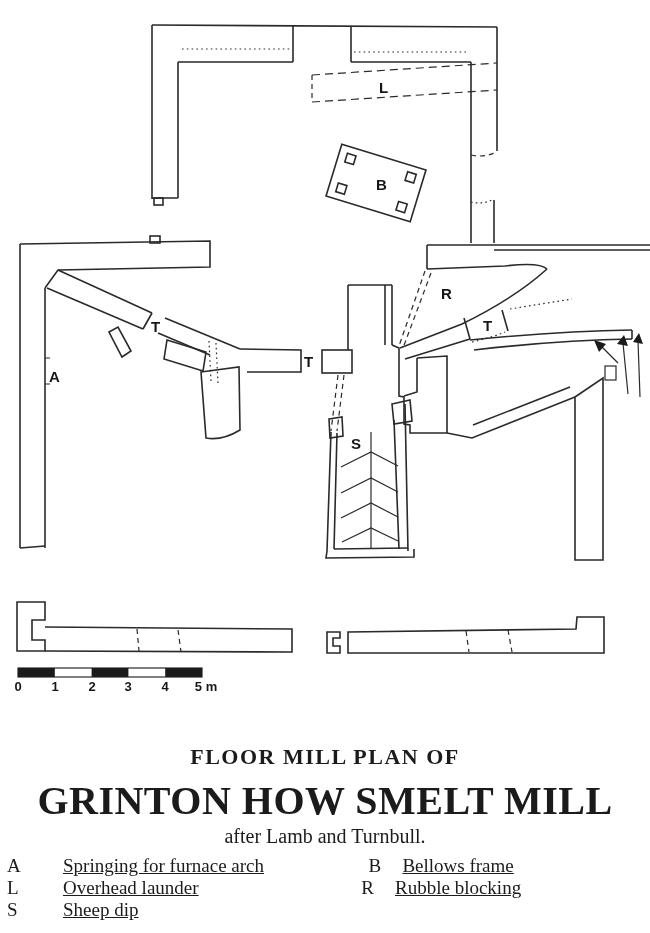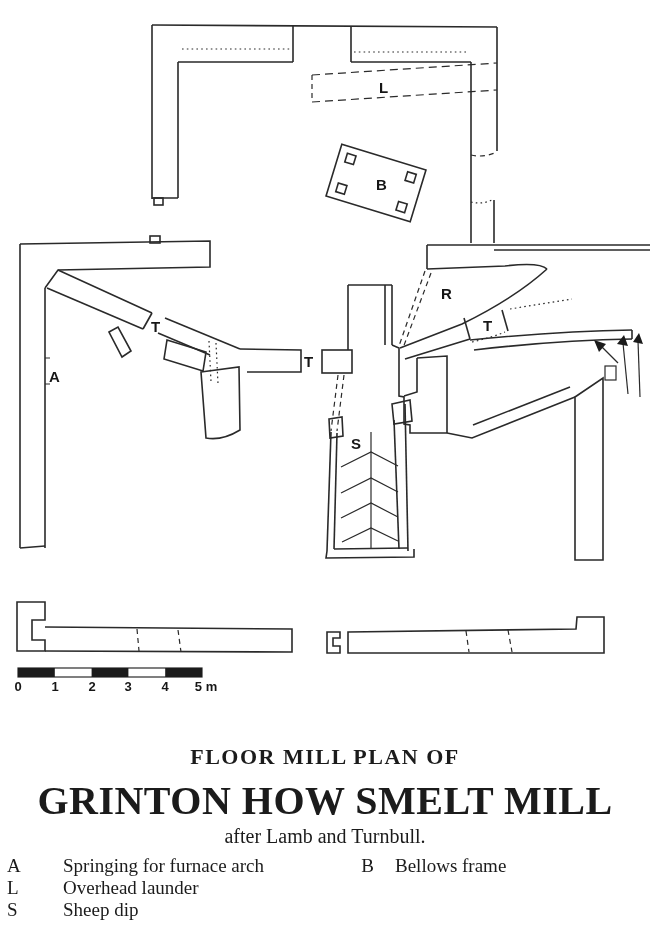--- a/index.html
+++ b/index.html
@@ -14,21 +14,21 @@
   .fillk{fill:#1b1b1b;stroke:none;}
   .plan-label{font-family:"Liberation Sans", sans-serif;font-weight:bold;font-size:15px;fill:#161616;}
   .scale-num{font-family:"Liberation Sans", sans-serif;font-weight:bold;font-size:13px;fill:#161616;}
   .title-block{position:absolute;left:0;width:650px;text-align:center;}
   #title1{top:744px;font-size:22px;font-weight:bold;letter-spacing:1.5px;}
   #title2{top:765px;font-size:40px;font-weight:bold;letter-spacing:0.5px;margin-top:12px;}
   #title3{top:813px;font-size:20px;margin-top:12px;}
   .legend-col{position:absolute;font-size:19px;line-height:22px;}
   #legend-left{left:7px;top:855px;}
   #legend-right{left:340px;top:855px;text-align:center;}
-  .lrow{white-space:nowrap;}
+  .lrow{white-space:nowrap;text-decoration:underline;}
   .lkey{display:inline-block;}
   #legend-left .lkey{width:56px;}
   #legend-right .lkey{width:55px;}
 </style>
 </head>
 <body>
 
 <div id="page">
 
   <svg id="plan-svg" width="650" height="720" viewBox="0 0 650 720">
@@ -212,15 +212,18 @@
       <span class="lkey">L</span><span class="ltext">Overhead launder</span>
     </div>
     <div class="lrow">
       <span class="lkey">S</span><span class="ltext">Sheep dip</span>
     </div>
   </div>
   <div class="legend-col" id="legend-right">
     <div class="lrow">
       <span class="lkey">B</span><span class="ltext">Bellows frame</span>
     </div>
+    <div class="lrow">
+      <span class="lkey">R</span><span class="ltext">Rubble blocking</span>
+    </div>
   </div>
 
 </div>
 
 </body></html>

